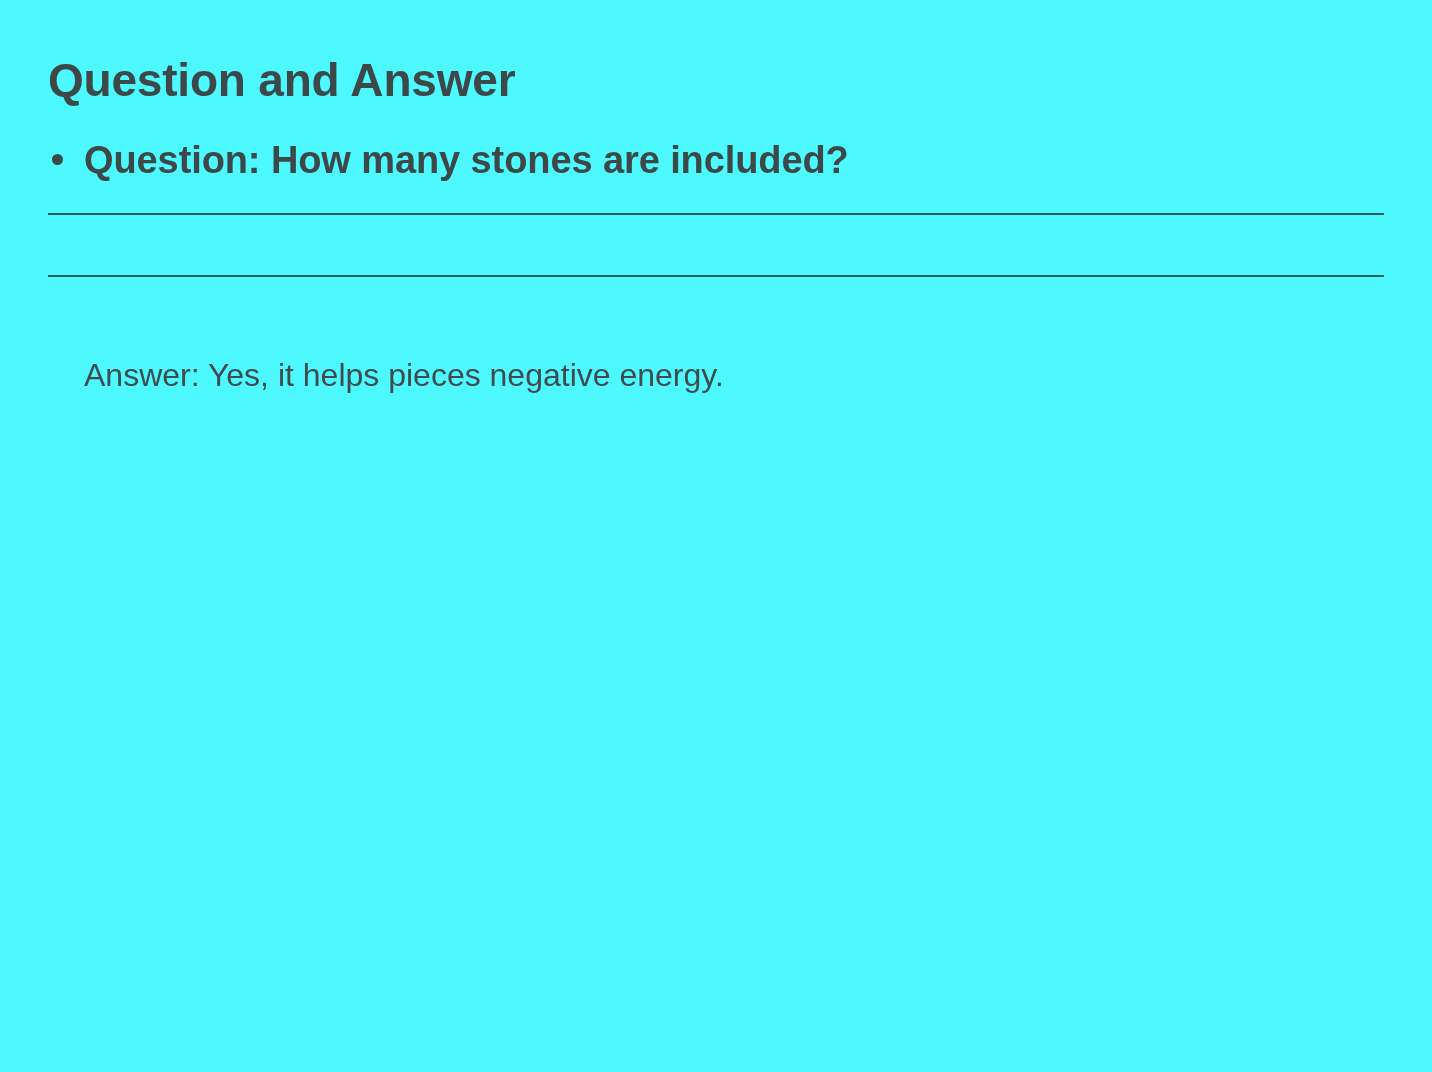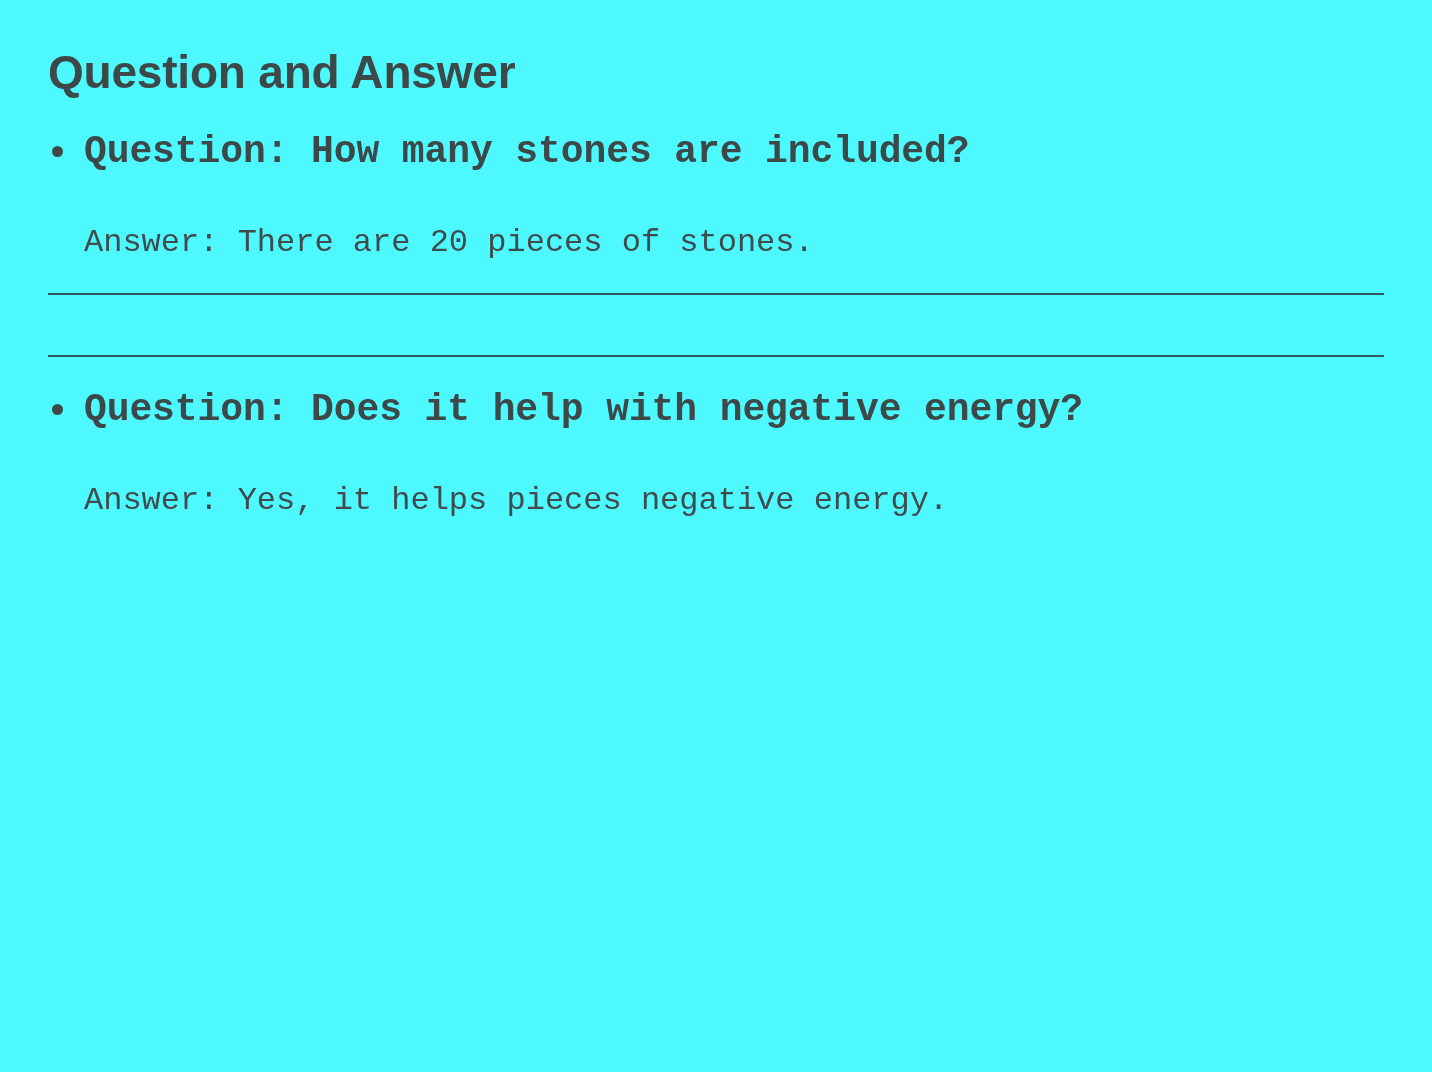--- a/index.html
+++ b/index.html
@@ -12,36 +12,35 @@
     background: #4df9ff;
     font-family: "Liberation Sans", sans-serif;
     color: #3d4849;
     overflow: hidden;
   }
   .page {
     position: relative;
     width: 1432px;
     height: 1072px;
     box-sizing: border-box;
-    padding: 0 48px;
+    padding: 8px 48px;
   }
   .page-title {
     font-size: 46px;
     font-weight: bold;
     color: #3d4849;
     letter-spacing: -0.2px;
     margin: 0;
     padding-top: 46px;
     line-height: 1.15;
   }
   .qa-list {
     list-style: none;
     margin: 0;
     padding: 0;
-    font-family: Liberation Mono, monospace;
   }
   .qa-item {
     position: relative;
   }
   .qa-item .qa-divider {
     display: block;
     height: 2px;
     background: #2f5a5e;
     border: 0;
     margin: 0;
@@ -98,39 +97,32 @@
   <ul class="qa-list">
 
     <li class="qa-item">
       <div class="qa-body">
         <div class="question-row">
           <span class="bullet-icon">
               <span class="dot"></span>
             </span>
           <span class="question-text">Question: How many stones are included?</span>
         </div>
-        <div class="answer-text">Answer: There are 20 pieces of stones.</div>
       </div>
       <hr class="qa-divider">
     </li>
 
     <li class="qa-item">
       <div class="qa-body">
       </div>
       <hr class="qa-divider">
     </li>
 
 
     <li class="qa-item">
       <div class="qa-body">
-        <div class="question-row">
-          <span class="bullet-icon">
-              <span class="dot"></span>
-            </span>
-          <span class="question-text">Question: Does it help with negative energy?</span>
-        </div>
         <div class="answer-text">Answer: Yes, it helps pieces negative energy.</div>
       </div>
     </li>
 
   </ul>
 
 </div>
 
 </body></html>

